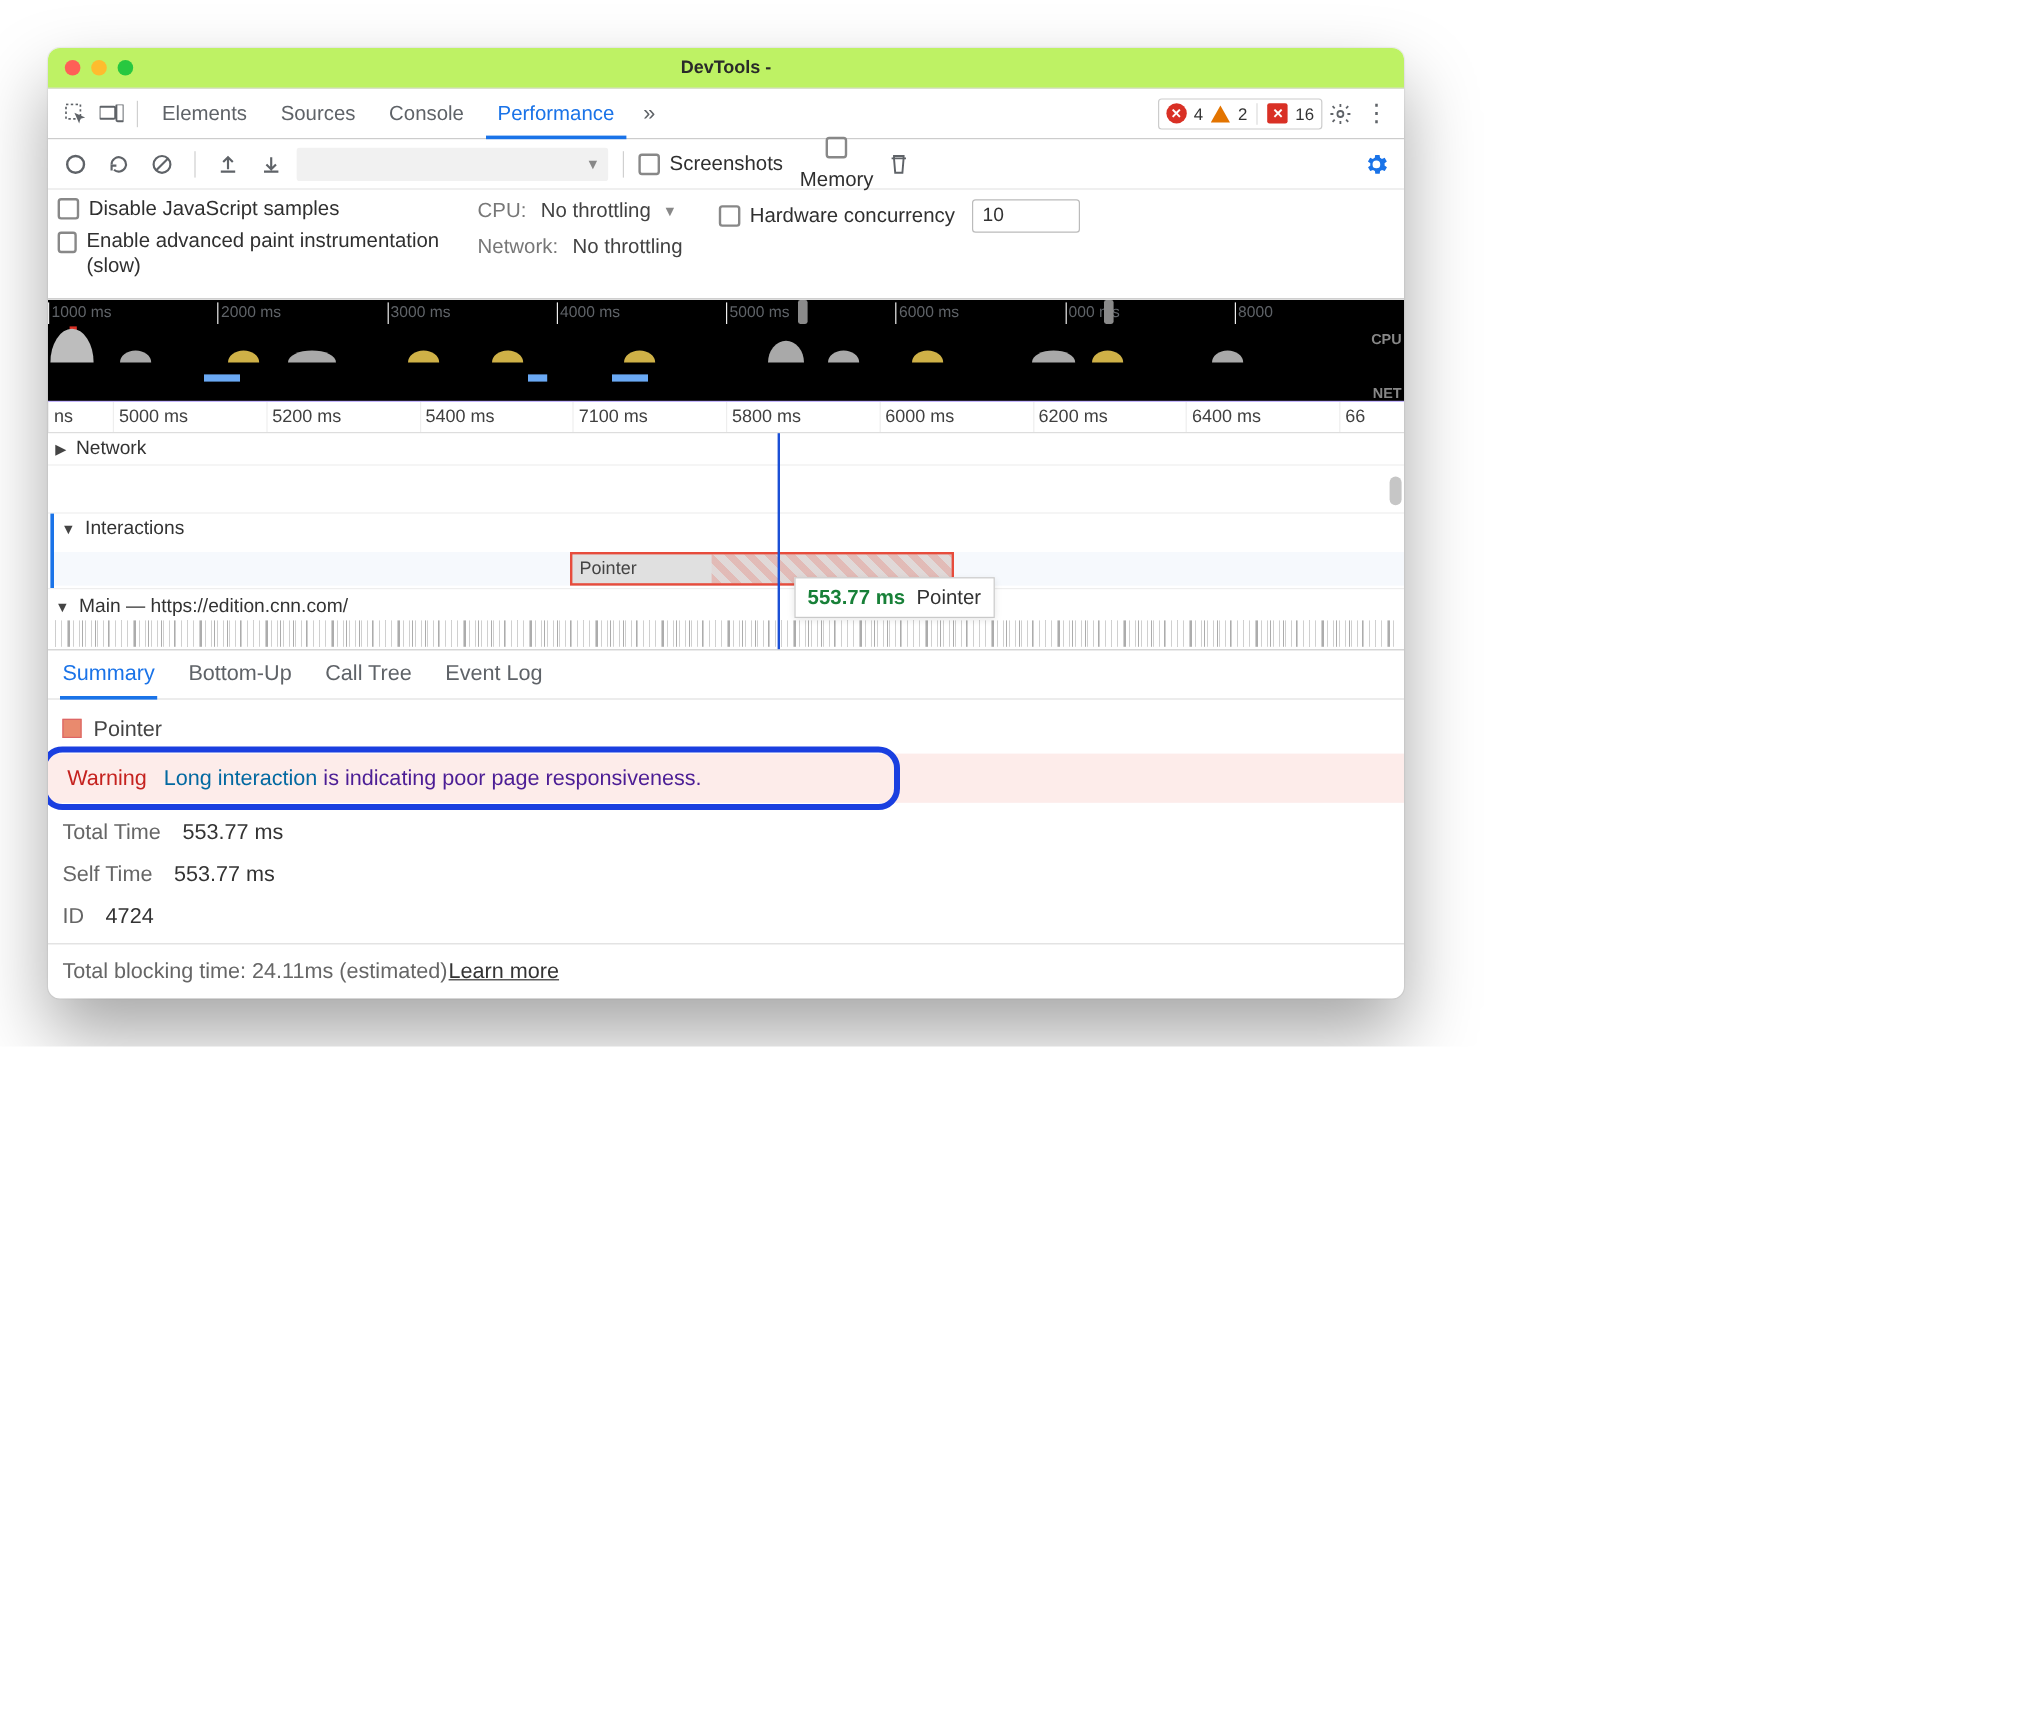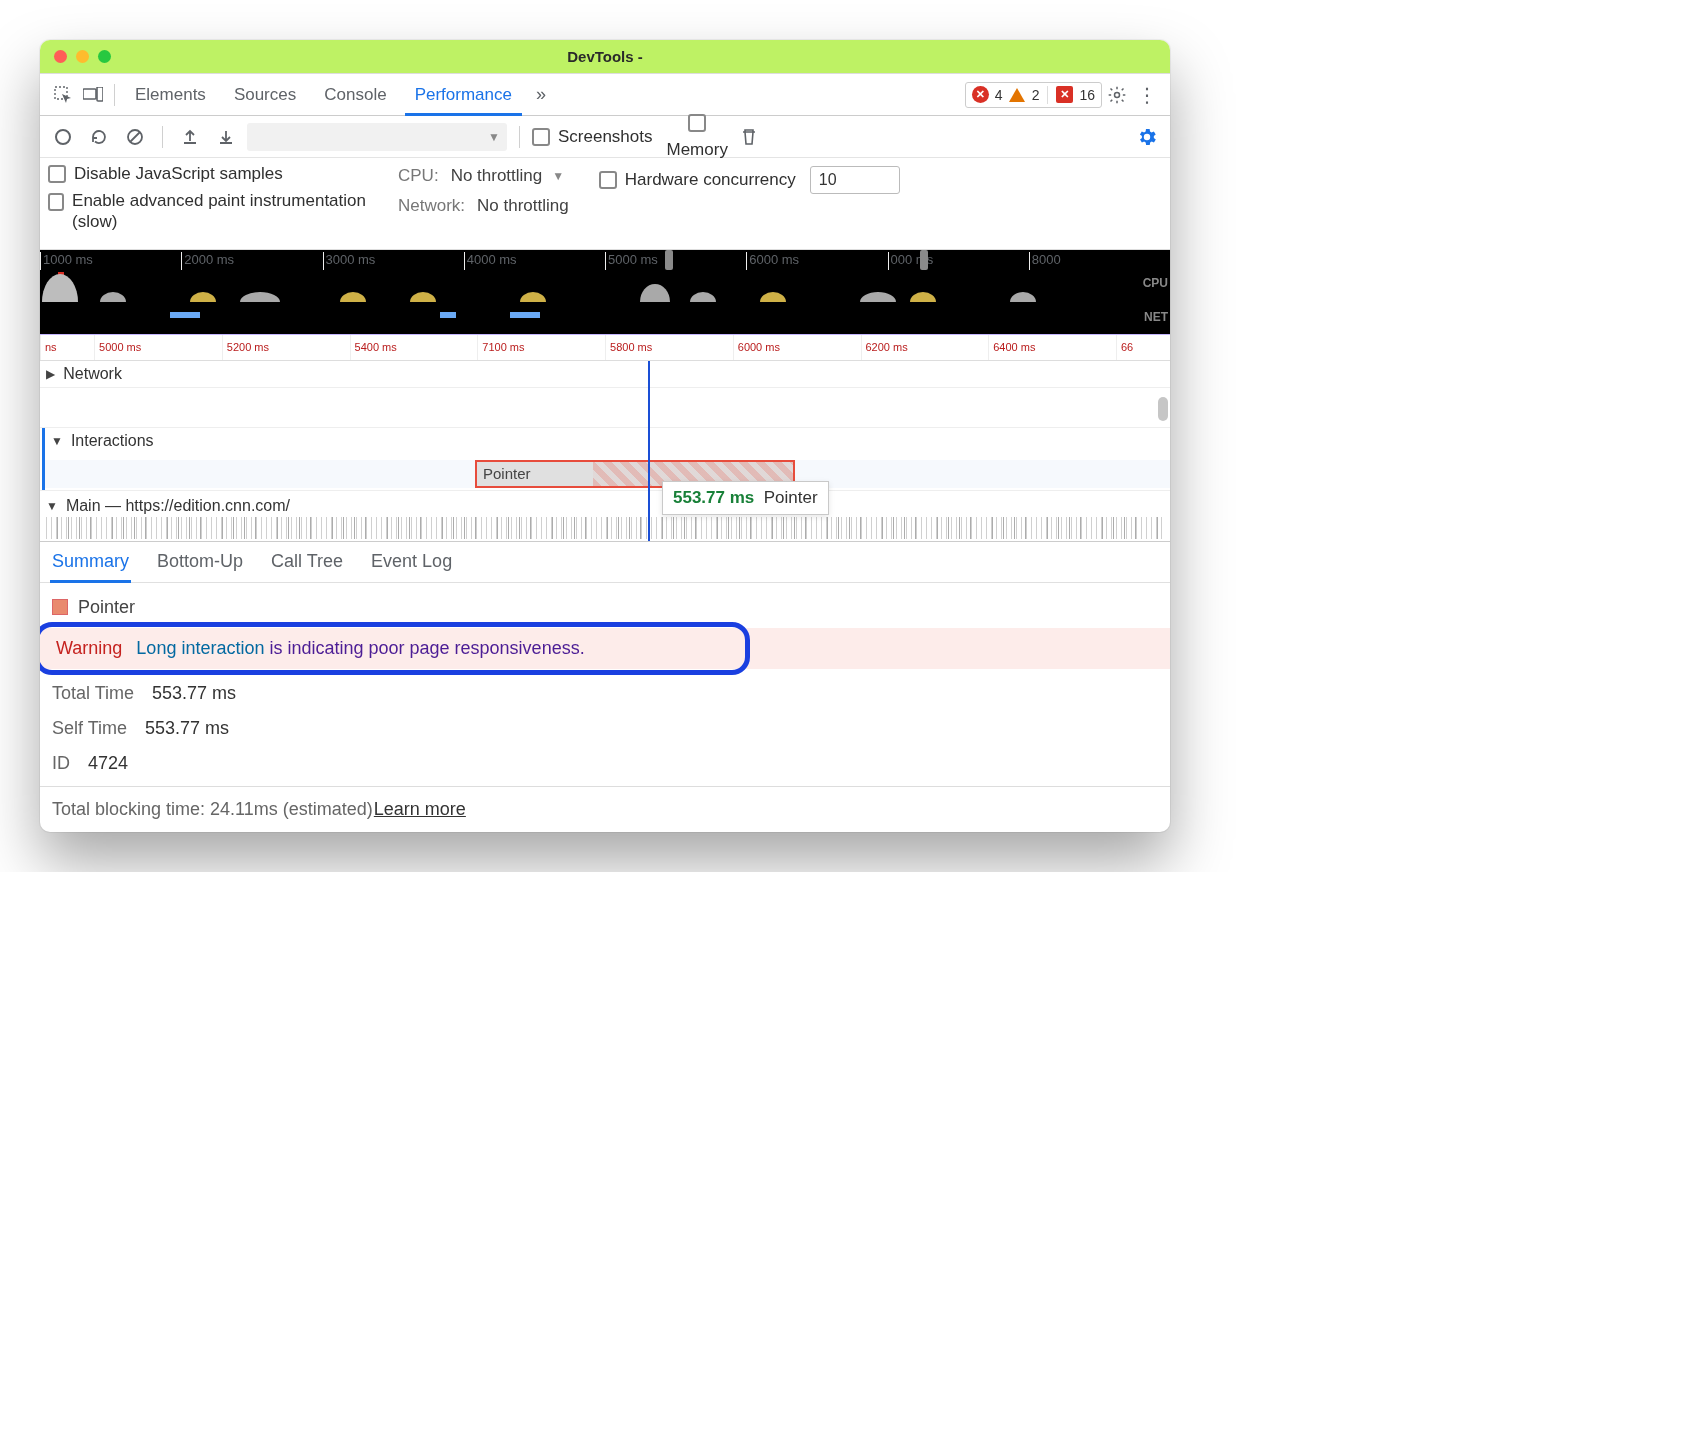--- a/index.html
+++ b/index.html
@@ -145,37 +145,37 @@
   }
   .overview .ticks-top {
     display: flex;
     height: 20px;
     align-items: flex-start;
     padding-top: 2px;
   }
   .overview .tick { flex: 1; text-align: left; padding-left: 2px; border-left: 1px solid #eee; height: 100%;}
   .overview .lane-label { position: absolute; right: 2px; font-weight: 700; font-size: 12px; color: #888; }
   .ov-cpu { top: 26px; }
-  .ov-net { top: 60px; }
+  .ov-net { top: 71px; }
   .overview-graph {
     position: absolute;
     top: 20px; left: 0; right: 30px; height: 36px;
   }
   .hump { position: absolute; bottom: 4px; width: 26px; height: 10px; background: #e6c44f; border-radius: 50% 50% 0 0 / 100% 100% 0 0; opacity: 0.9; }
   .hump.gray { background: #bbb; }
   .big-hump { position: absolute; left: 2px; bottom: 4px; width: 36px; height: 28px; background: #bdbdbd; border-radius: 50% 50% 0 0 / 100% 100% 0 0;}
   .red-tick { position: absolute; left: 18px; top: 22px; width: 6px; height: 8px; background: #d93025; }
   .ov-net-bar { position: absolute; top: 62px; height: 6px; background: #6aa9f4; }
   .ov-handle { position: absolute; top: 0; width: 8px; height: 20px; background: #8a8a8a; border-radius: 2px; }
   
   .ruler {
     display: flex;
     height: 26px;
-    font-size: 11px;
-    color: #b91c1c;
+    font-size: 15px;
+    color: #404040;
     border-bottom: 1px solid #ddd;
   }
   .ruler .rt {
     flex: 1;
     display: flex;
     align-items: center;
     padding-left: 4px;
     border-left: 1px solid #eee;
   }
   

